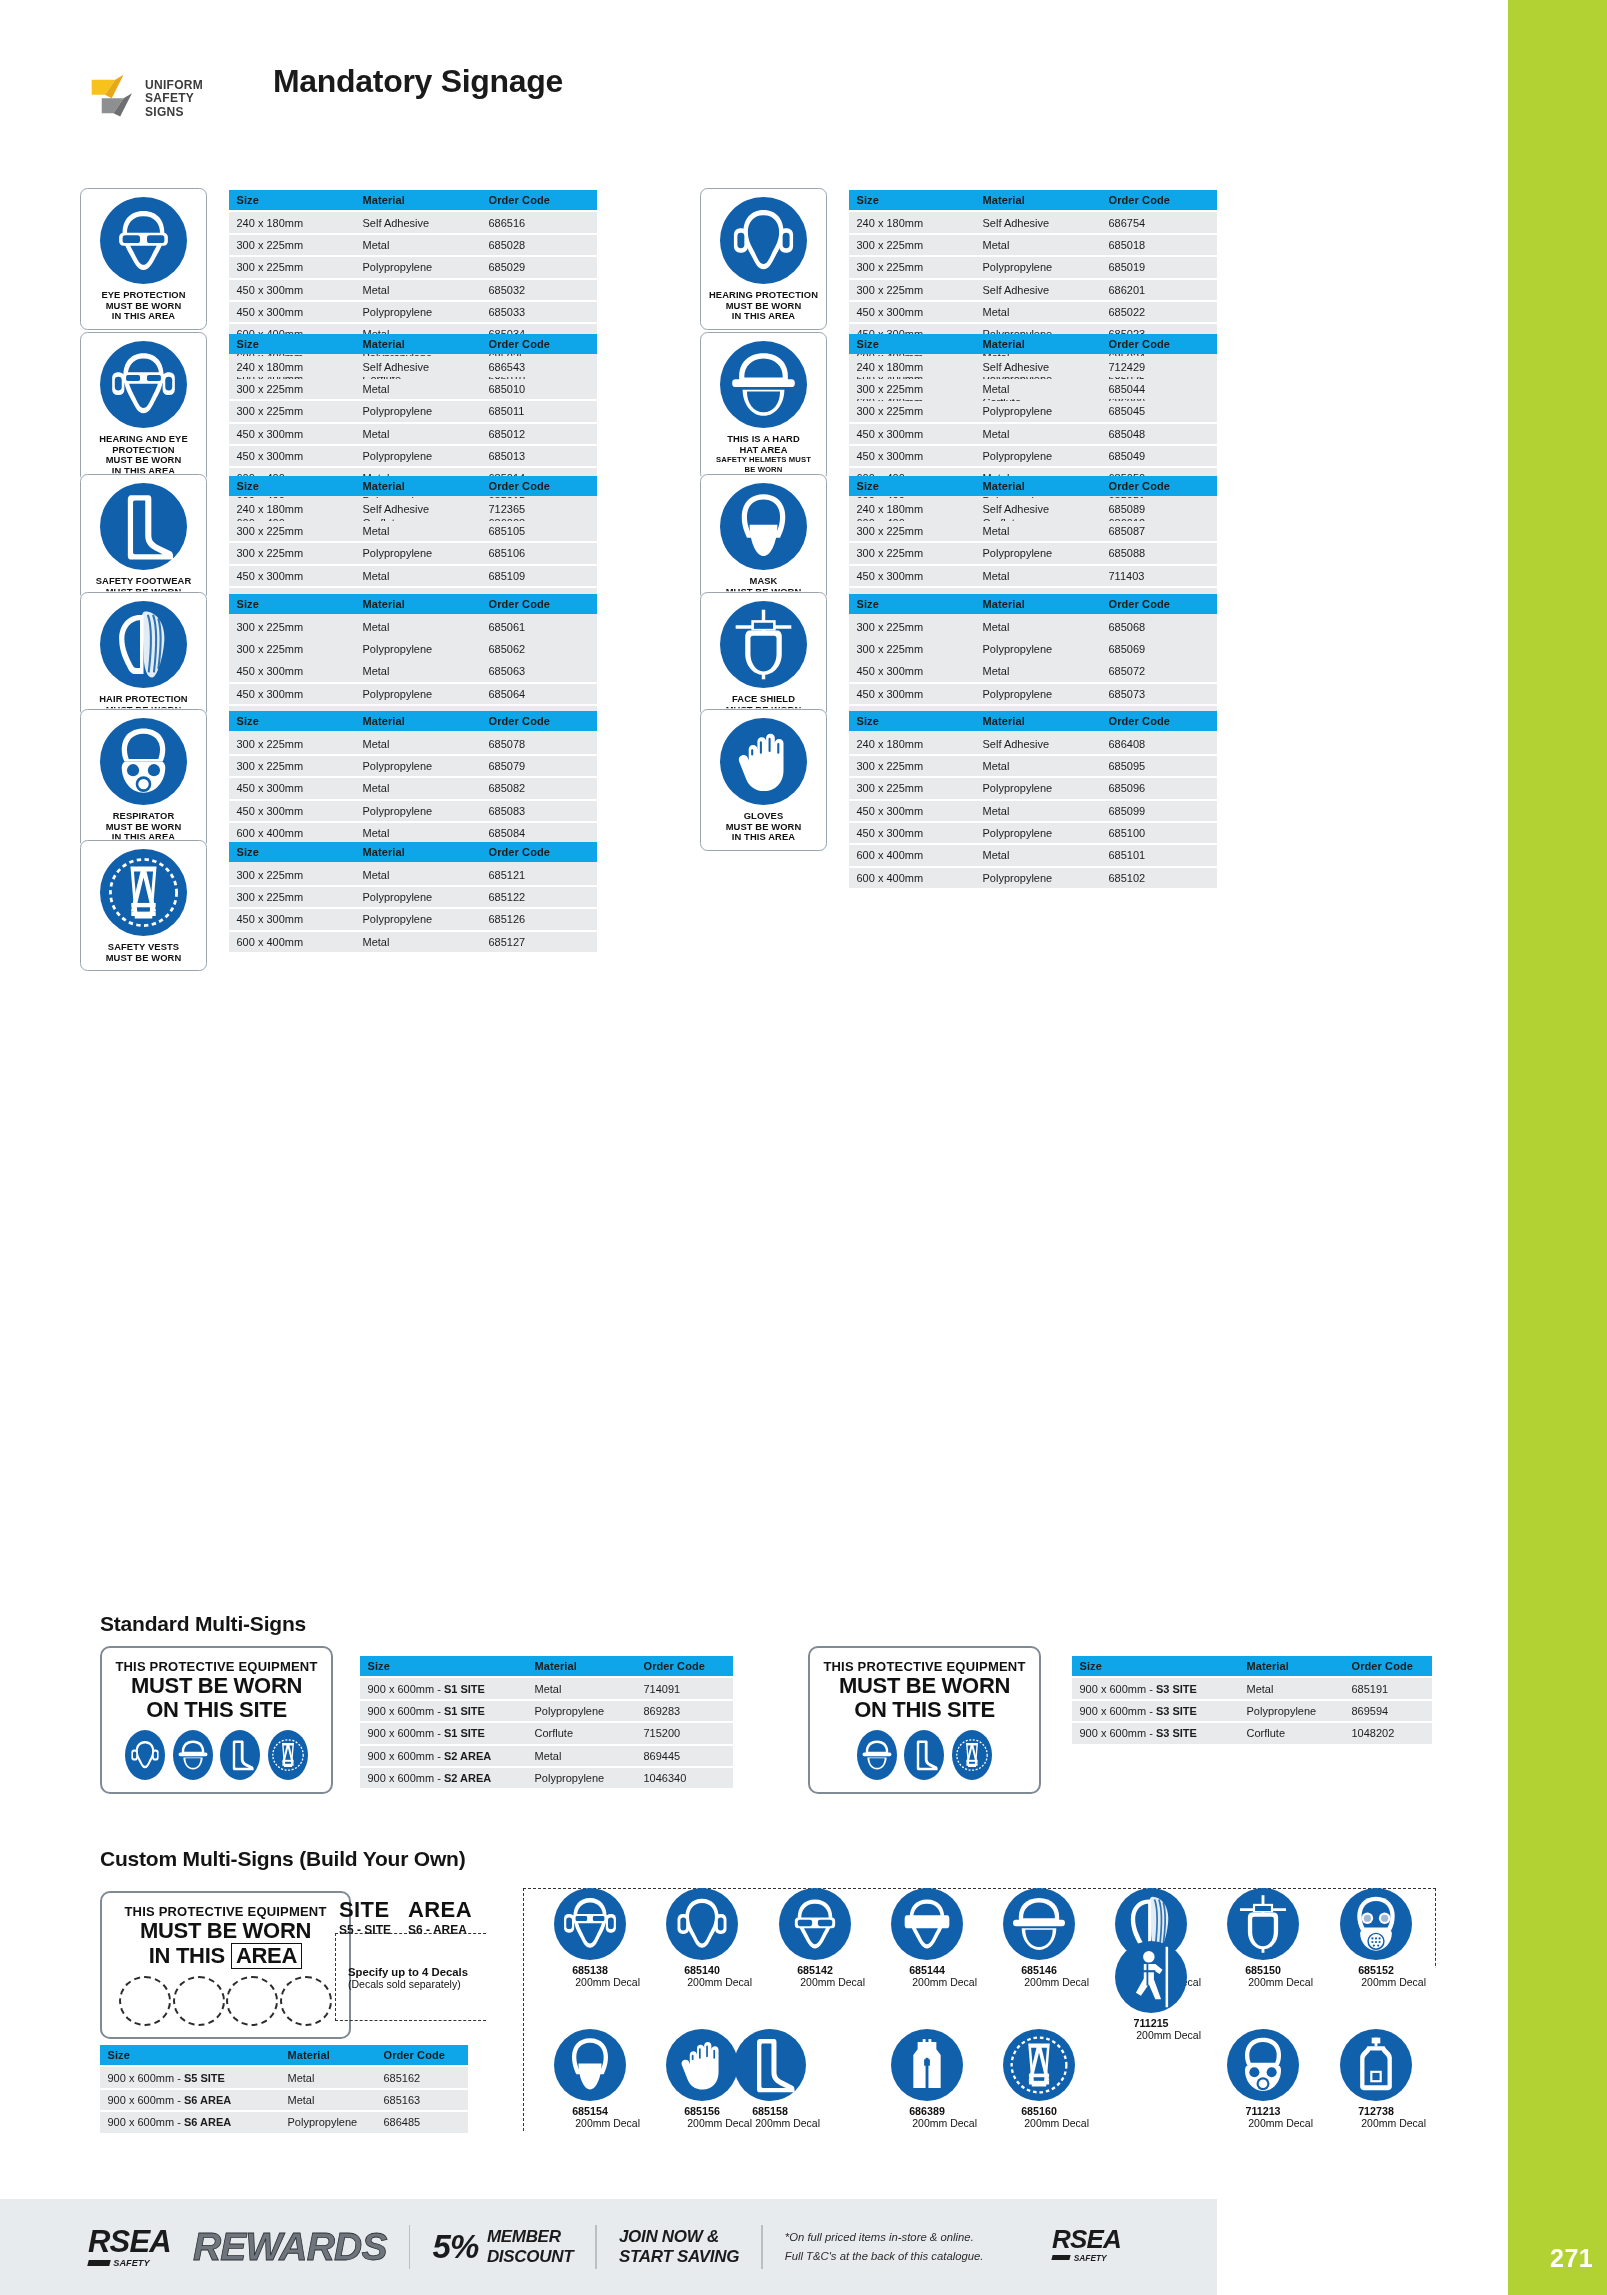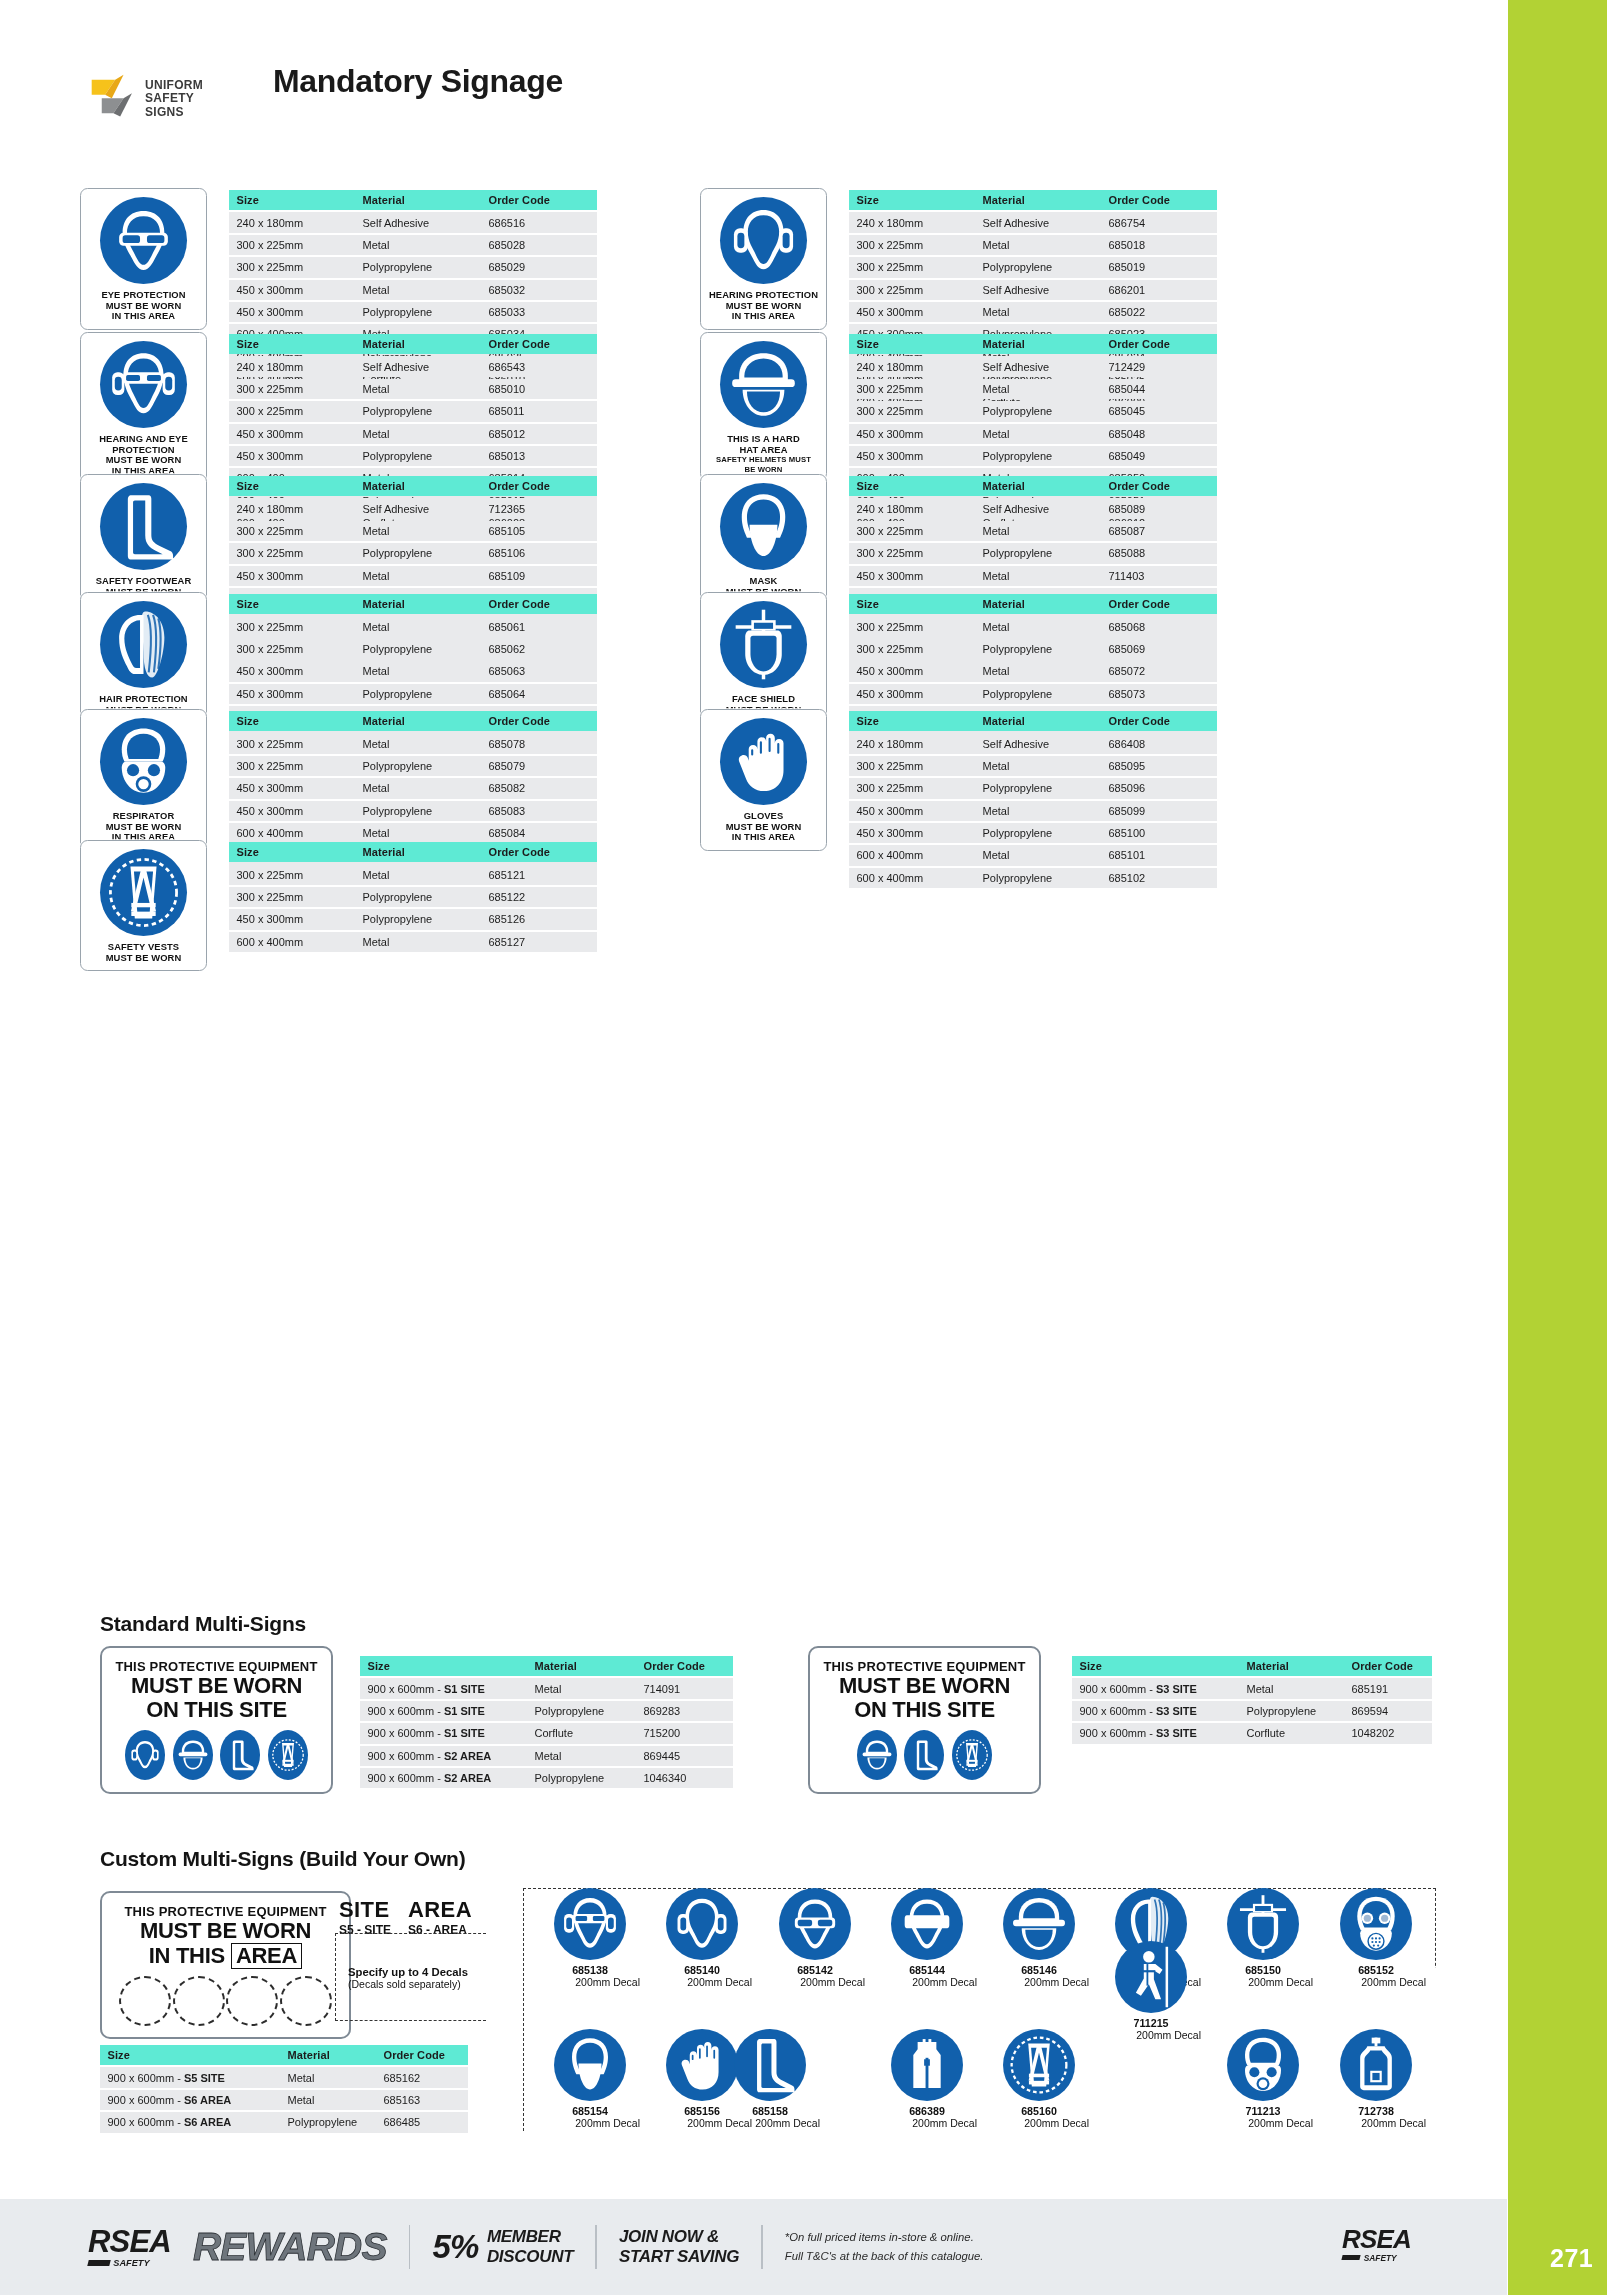--- a/index.html
+++ b/index.html
@@ -91,21 +91,21 @@
     text-align: center; color: #111; letter-spacing: 0.1px;
   }
   .sign-caption .sub { font-size: 7.7px; display:block; line-height:9.2px; }
 
   
   table.spec {
     border-collapse: separate; border-spacing: 0 2.5px;
     width: 368px; font-size: 11px; color: #1c1c1c;
   }
   table.spec th {
-    background: #5eead4; font-weight: 700; text-align: left;
+    background: #0ea5e9; font-weight: 700; text-align: left;
     padding: 4.2px 7.5px; font-size: 11px; letter-spacing: 0.1px;
   }
   table.spec td {
     background: #e9eaec; padding: 4.2px 7.5px; white-space: nowrap;
   }
   table.spec th:nth-child(1), table.spec td:nth-child(1) { width: 126px; }
   table.spec th:nth-child(2), table.spec td:nth-child(2) { width: 126px; }
   table.spec tr td:nth-child(1),
   table.spec tr th:nth-child(1) { border-radius: 0; }
   table.spec.multi th:nth-child(1), table.spec.multi td:nth-child(1){ width:167px; }
@@ -157,21 +157,21 @@
   .decal-disc {
     width: 72px; height: 72px; border-radius: 50%;
     background: #1160ac; margin: 0 auto;
     display:flex; align-items:center; justify-content:center;
   }
   .decal-code { margin-top: 4.2px; font-size: 10.7px; font-weight: 700; color:#111; }
   .decal-size { font-size: 10.5px; color:#111;text-align:right; }
 
   
   #footer {
-    position: absolute; left: 0; bottom: 0; width: 1507px; height: 96px;
+    position: absolute; left: 0; bottom: 0; width: 1217px; height: 96px;
     background: #e8ebee;
     display: flex; align-items: center; margin-top: 25px;
   }
   .rsea-logo { font-weight: 700; font-style: italic; letter-spacing: -0.8px; color:#1b1b1b; line-height: 1;}
   .rsea-logo .big { font-size: 31px; }
   .rsea-under { font-size: 9.2px; font-weight:700; letter-spacing: 0; font-style: italic;}
   .rewards-word {
     font-size: 39px; font-weight: 700; font-style: italic; letter-spacing: -0.8px;
     color: #6e757c;
     -webkit-text-stroke: 0.8px #2c3136;

